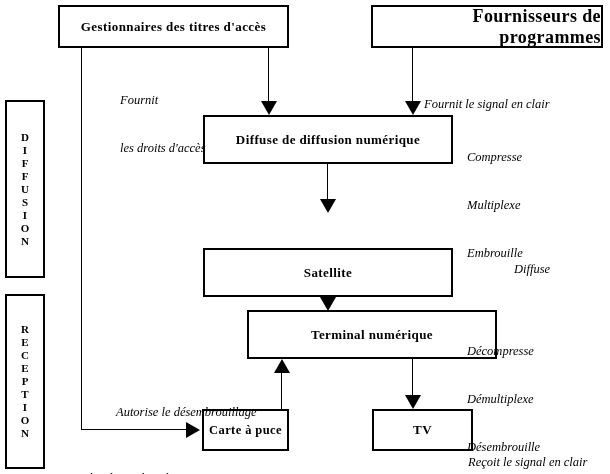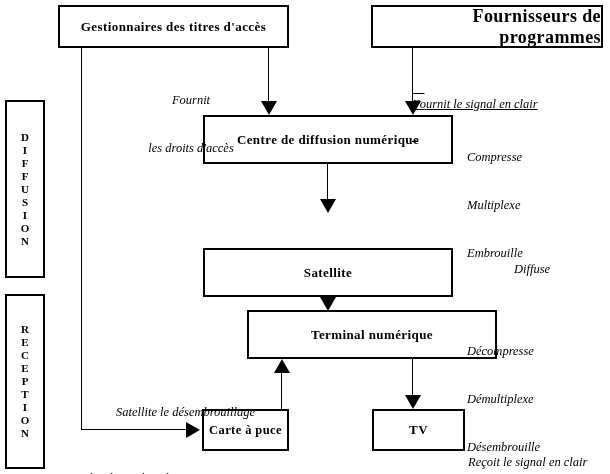--- a/index.html
+++ b/index.html
@@ -54,21 +54,21 @@
   }
   .ann {
     position: absolute;
     font-style: italic;
     font-family: "Liberation Serif", "DejaVu Serif", serif;
     font-size: 12.5px;
     line-height: 16px;
     color: #000000;
     white-space: pre;
   }
-  .ann.right-align { text-align: center; }
+  .ann.right-align { text-align: left; }
   .lineh, .linev {
     position: absolute;
     background: #000000;
   }
   .lineh { height: 1px; }
   .linev { width: 1px; }
   .arrow-down, .arrow-up, .arrow-right {
     position: absolute;
     width: 0;
     height: 0;
@@ -142,50 +142,50 @@
 
   <div class="node" style="left:58px; top:5px; width:231px; height:43px; font-size:13px;">
     <span>Gestionnaires des titres d'accès</span>
   </div>
 
   <div class="node" style="left:371px; top:5px; width:232px; height:43px; font-size:18px;">
     <span>Fournisseurs de programmes</span>
   </div>
 
   <div class="node" style="left:203px; top:115px; width:250px; height:49px; font-size:13px;">
-    <span>Centre de diffusion numérique</span>
+    <span>Diffuse de diffusion numérique</span>
   </div>
 
   <div class="node" style="left:203px; top:212px; width:250px; height:49px; font-size:13px;margin-top:36px;">
     <span>Satellite</span>
   </div>
 
   <div class="node" style="left:203px; top:310px; width:250px; height:49px; font-size:13px;margin-left:44px;">
     <span>Terminal numérique</span>
   </div>
 
   <div class="node" style="left:202px; top:409px; width:87px; height:42px; font-size:12.5px;font-family:Liberation Serif, serif;">
     <span>Carte à puce</span>
   </div>
 
-  <div class="node" style="left:372px; top:409px; width:93px; height:42px; font-size:13px;">
+  <div class="node" style="left:372px; top:409px; width:101px; height:42px; font-size:13px;">
     <span>TV</span>
   </div>
 
   <div class="ann right-align" style="left:120px; top:60px; width:142px;">
     <div>Fournit</div>
     <div>les droits d'accès</div>
   </div>
 
-  <div class="ann" style="left:412px; top:64px;text-decoration:underline;">
+  <div class="ann" style="left:424px; top:64px;">
     <div>Fournit le signal en clair</div>
   </div>
 
   <div class="ann" style="left:116px; top:372px;">
-    <div>Satellite le désembrouillage</div>
+    <div>Autorise le désembrouillage</div>
   </div>
 
   <div class="ann" style="left:72px; top:438px;">
     <div>Lit les droits d'accès</div>
   </div>
 
   <div class="ann" style="left:467px; top:117px;">
     <div>Compresse</div>
     <div>Multiplexe</div>
     <div>Embrouille</div>

